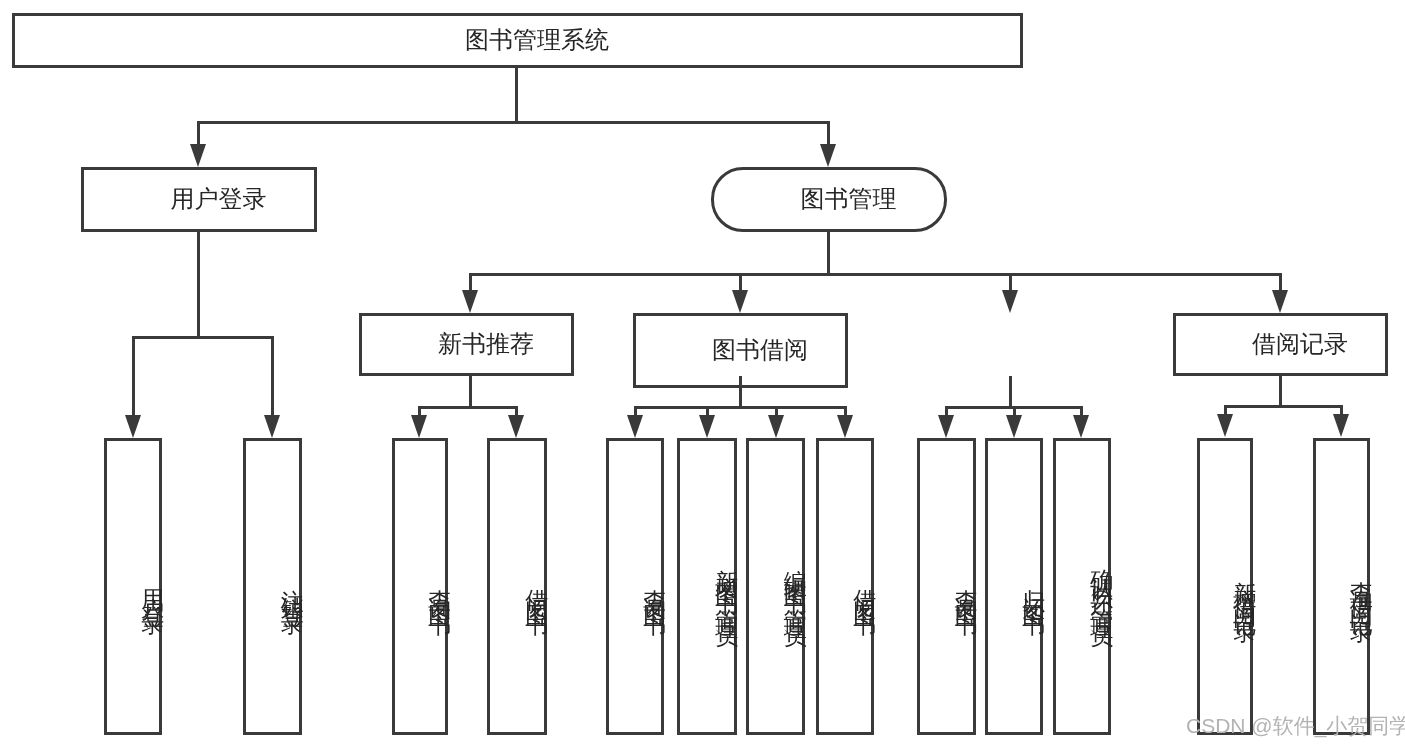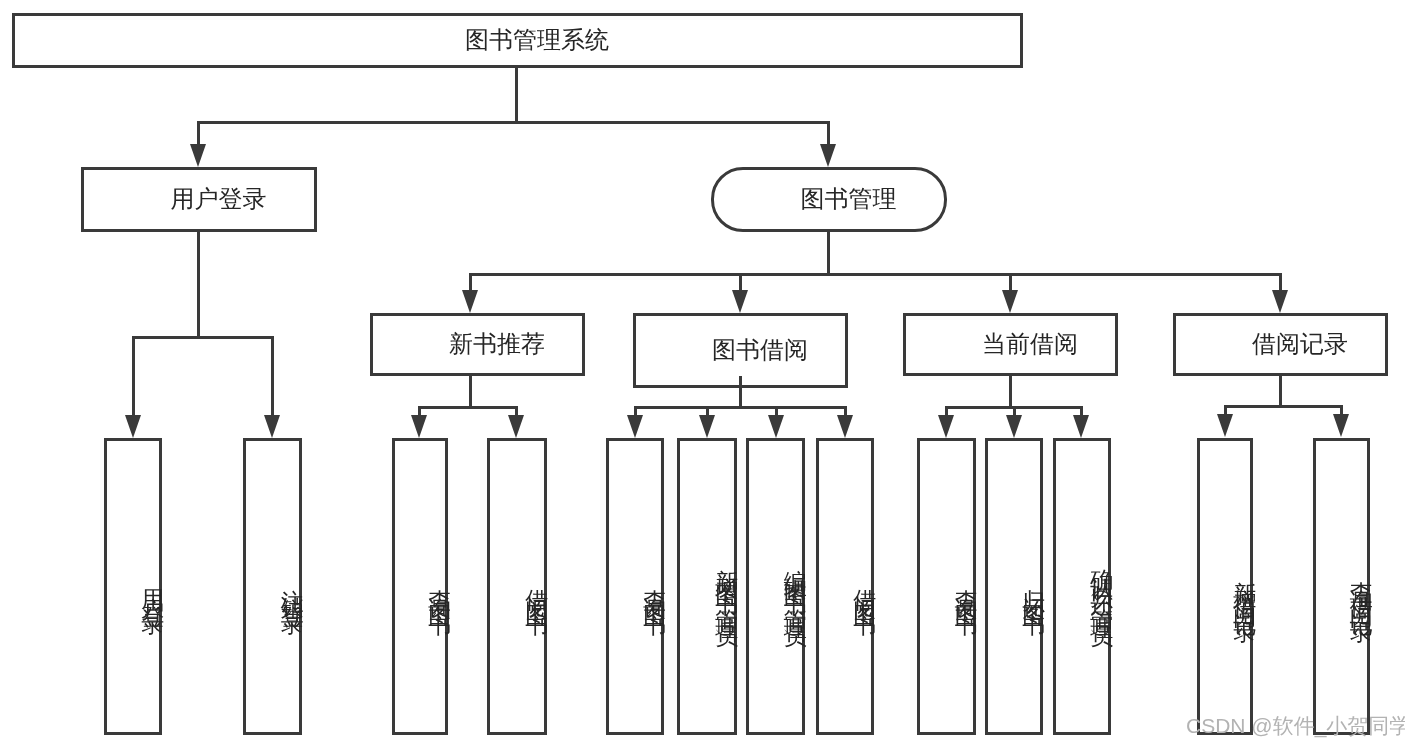--- a/index.html
+++ b/index.html
@@ -58,23 +58,22 @@
 </head>
 <body>
 
 <div id="canvas">
 
   <div class="box" style="left:12px; top:13px; width:1011px; height:55px;">图书管理系统</div>
 
   <div class="box" style="left:81px; top:167px; width:236px; height:65px;">用户登录</div>
   <div class="box" style="left:711px; top:167px; width:236px; height:65px;border-radius:32px;">图书管理</div>
 
-  <div class="box" style="left:370px; top:313px; width:215px; height:63px;">新书推荐</div>
+  <div class="box" style="left:359px; top:313px; width:215px; height:63px;">新书推荐</div>
   <div class="box" style="left:633px; top:313px; width:215px; height:75px;">图书借阅</div>
-  <div class="box" style="left:903px; top:313px; width:215px; height:63px;">当前借阅</div>
   <div class="box" style="left:1173px; top:313px; width:215px; height:63px;">借阅记录</div>
 
   <div class="box vbox" style="left:104px; top:438px; width:58px; height:297px;">用户登录</div>
   <div class="box vbox" style="left:243px; top:438px; width:59px; height:297px;">注销登录</div>
 
   <div class="box vbox" style="left:392px; top:438px; width:56px; height:297px;">查询图书</div>
   <div class="box vbox" style="left:487px; top:438px; width:60px; height:297px;">借阅图书</div>
 
   <div class="box vbox" style="left:606px; top:438px; width:58px; height:297px;">查询图书</div>
   <div class="box vbox" style="left:677px; top:438px; width:60px; height:297px;">新增图书（管理员）</div>

